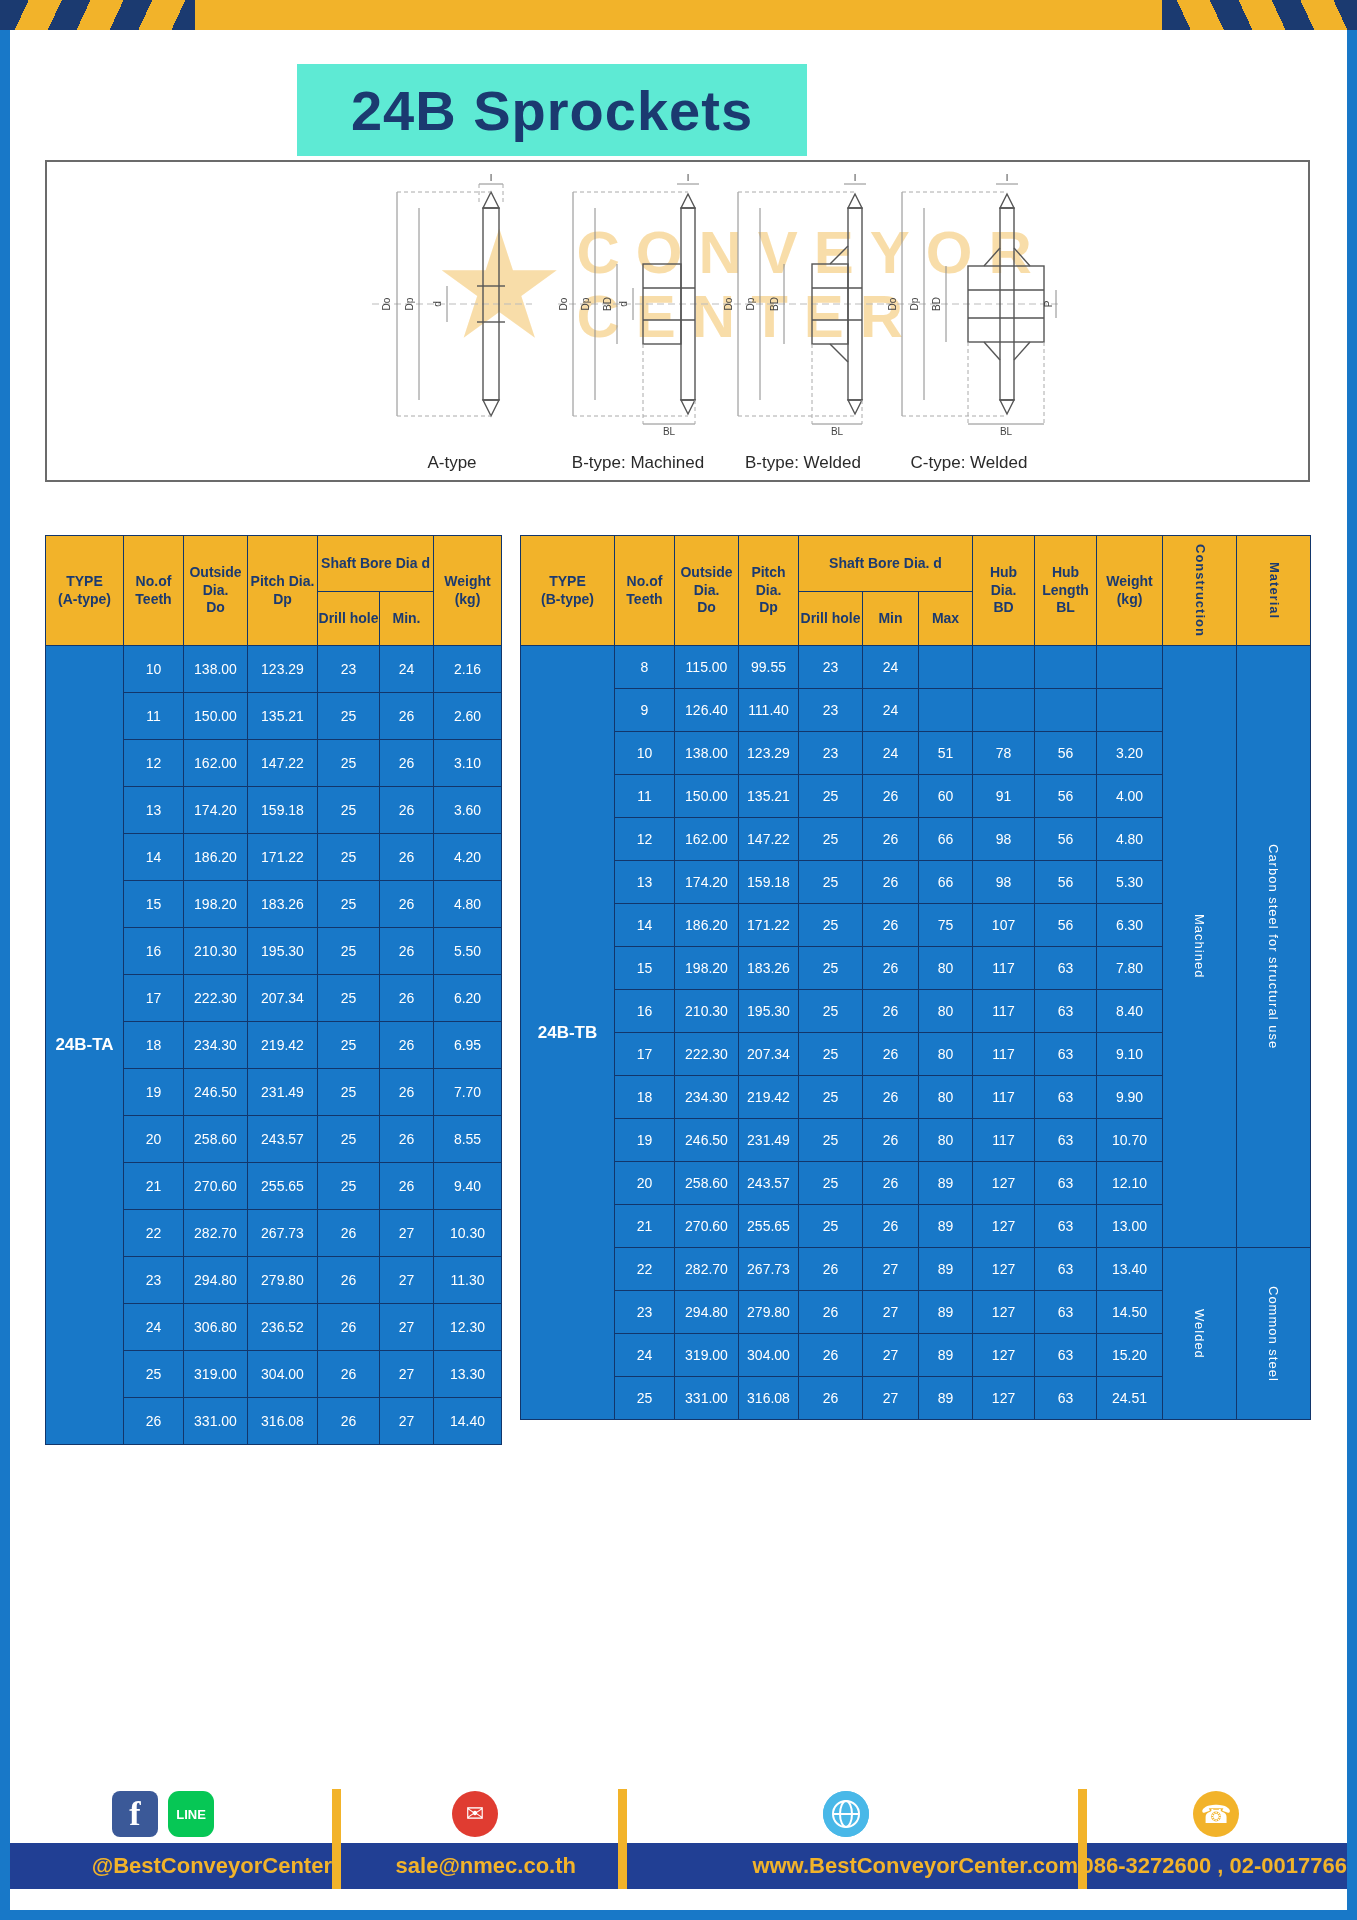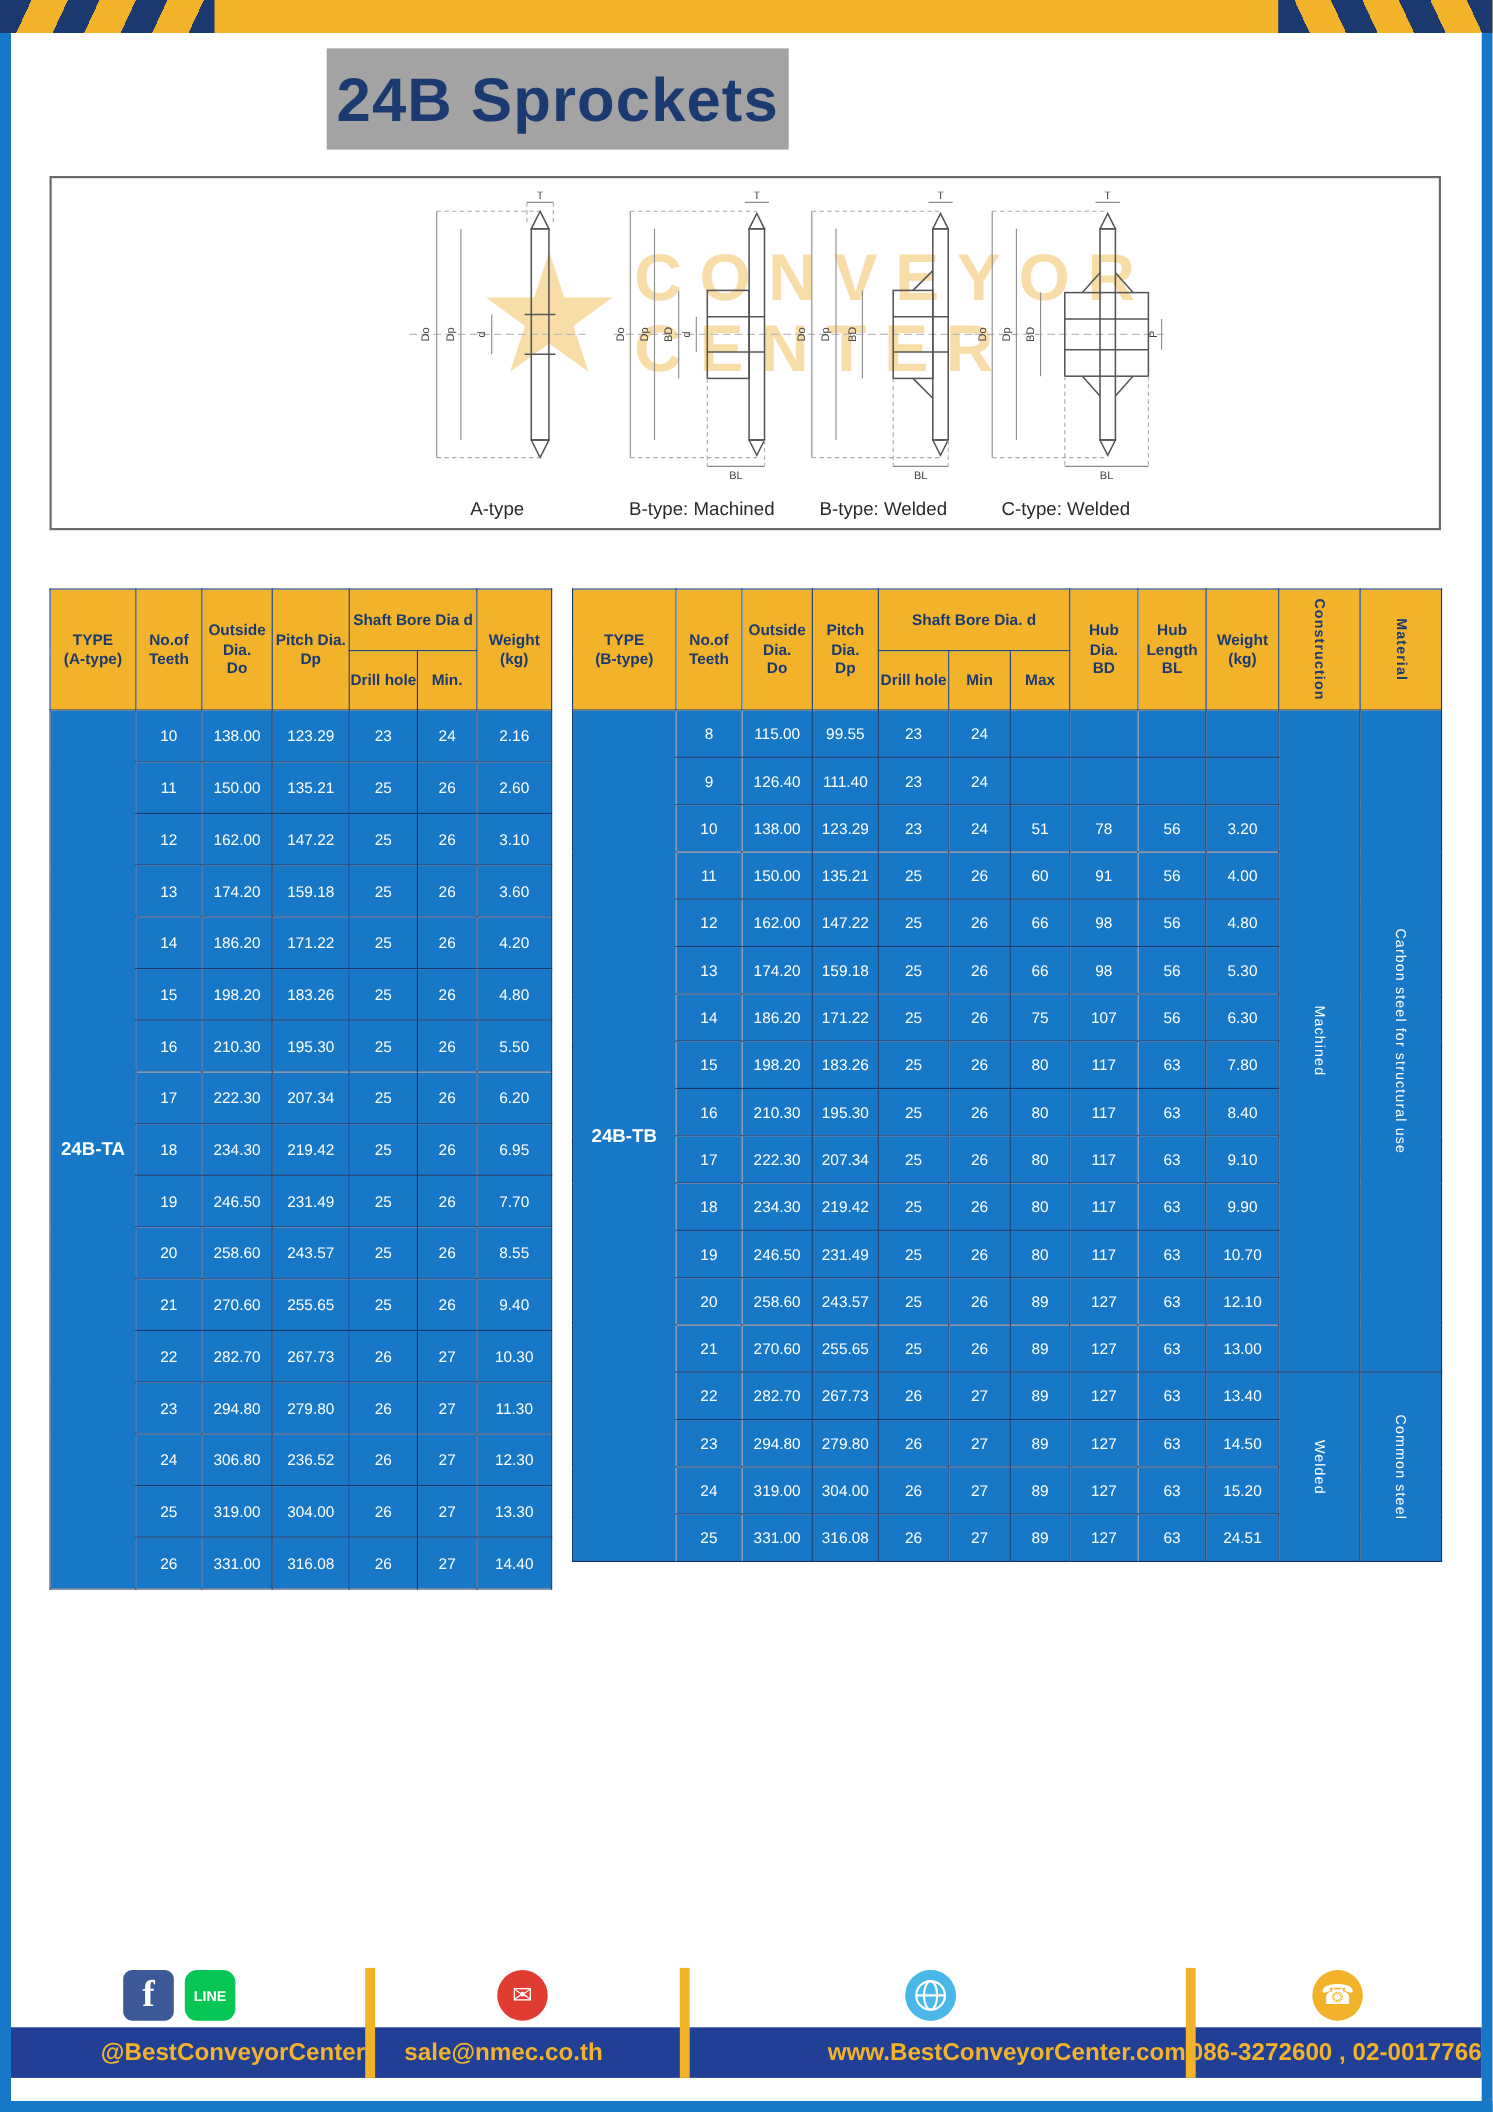--- a/index.html
+++ b/index.html
@@ -12,21 +12,21 @@
     background:repeating-linear-gradient(115deg,#1b3a70 0 26px,#f2b32a 26px 56px); }
   .stripes-right { position:absolute; right:0; top:0; width:195px; height:30px;
     background:repeating-linear-gradient(65deg,#1b3a70 0 26px,#f2b32a 26px 56px); }
 
   
   .frame-left, .frame-right { position:absolute; top:30px; bottom:0; width:10px; background:#1878c8; }
   .frame-left { left:0; } .frame-right { right:0; }
   .frame-bottom { position:absolute; left:0; bottom:0; width:100%; height:10px; background:#1878c8; }
 
   
-  .title-banner { position:absolute; left:297px; top:44px; width:420px; height:92px; background:#a3a3a3;
+  .title-banner { position:absolute; left:297px; top:64px; width:510px; height:92px; background:#5eead4;
     display:flex; align-items:center; justify-content:center; }
   .title-banner h1 { font-size:56px; font-weight:bold; color:#1b3a70; letter-spacing:1px; }
 
   
   .spec-box { position:absolute; left:45px; top:160px; width:1265px; height:322px; background:#fff; border:2px solid #6b6b6b; }
   .spec-lines { position:absolute; left:18px; top:88px; z-index:3; }
   .spec-line { font-size:18px; font-weight:bold; color:#1b3a70; line-height:27px; white-space:pre; }
 
   .watermark { position:absolute; left:385px; top:48px; display:flex; align-items:center; opacity:0.5; z-index:1; }
   .wm-star { font-size:150px; line-height:150px; color:#f3bd55; margin-right:10px; }
@@ -648,17 +648,17 @@
     <svg width="46" height="46" viewBox="0 0 46 46">
       <circle cx="23" cy="23" r="23" fill="#49b8e8"></circle>
       <circle cx="23" cy="23" r="13" fill="none" stroke="#fff" stroke-width="2"></circle>
       <ellipse cx="23" cy="23" rx="6" ry="13" fill="none" stroke="#fff" stroke-width="2"></ellipse>
       <line x1="10" y1="23" x2="36" y2="23" stroke="#fff" stroke-width="2"></line>
     </svg>
   </div>
   <div class="icon icon-phone" style="left:1193px">☎</div>
 
   <div class="f-text" style="left:10px;   width:322px">@BestConveyorCenter</div>
-  <div class="f-text" style="left:316px;  width:232px">sale@nmec.co.th</div>
+  <div class="f-text" style="left:344px;  width:232px">sale@nmec.co.th</div>
   <div class="f-text" style="left:618px;  width:460px">www.BestConveyorCenter.com</div>
   <div class="f-text" style="left:1078px; width:269px">086-3272600 , 02-0017766</div>
 
 </div>
 
 </body></html>

